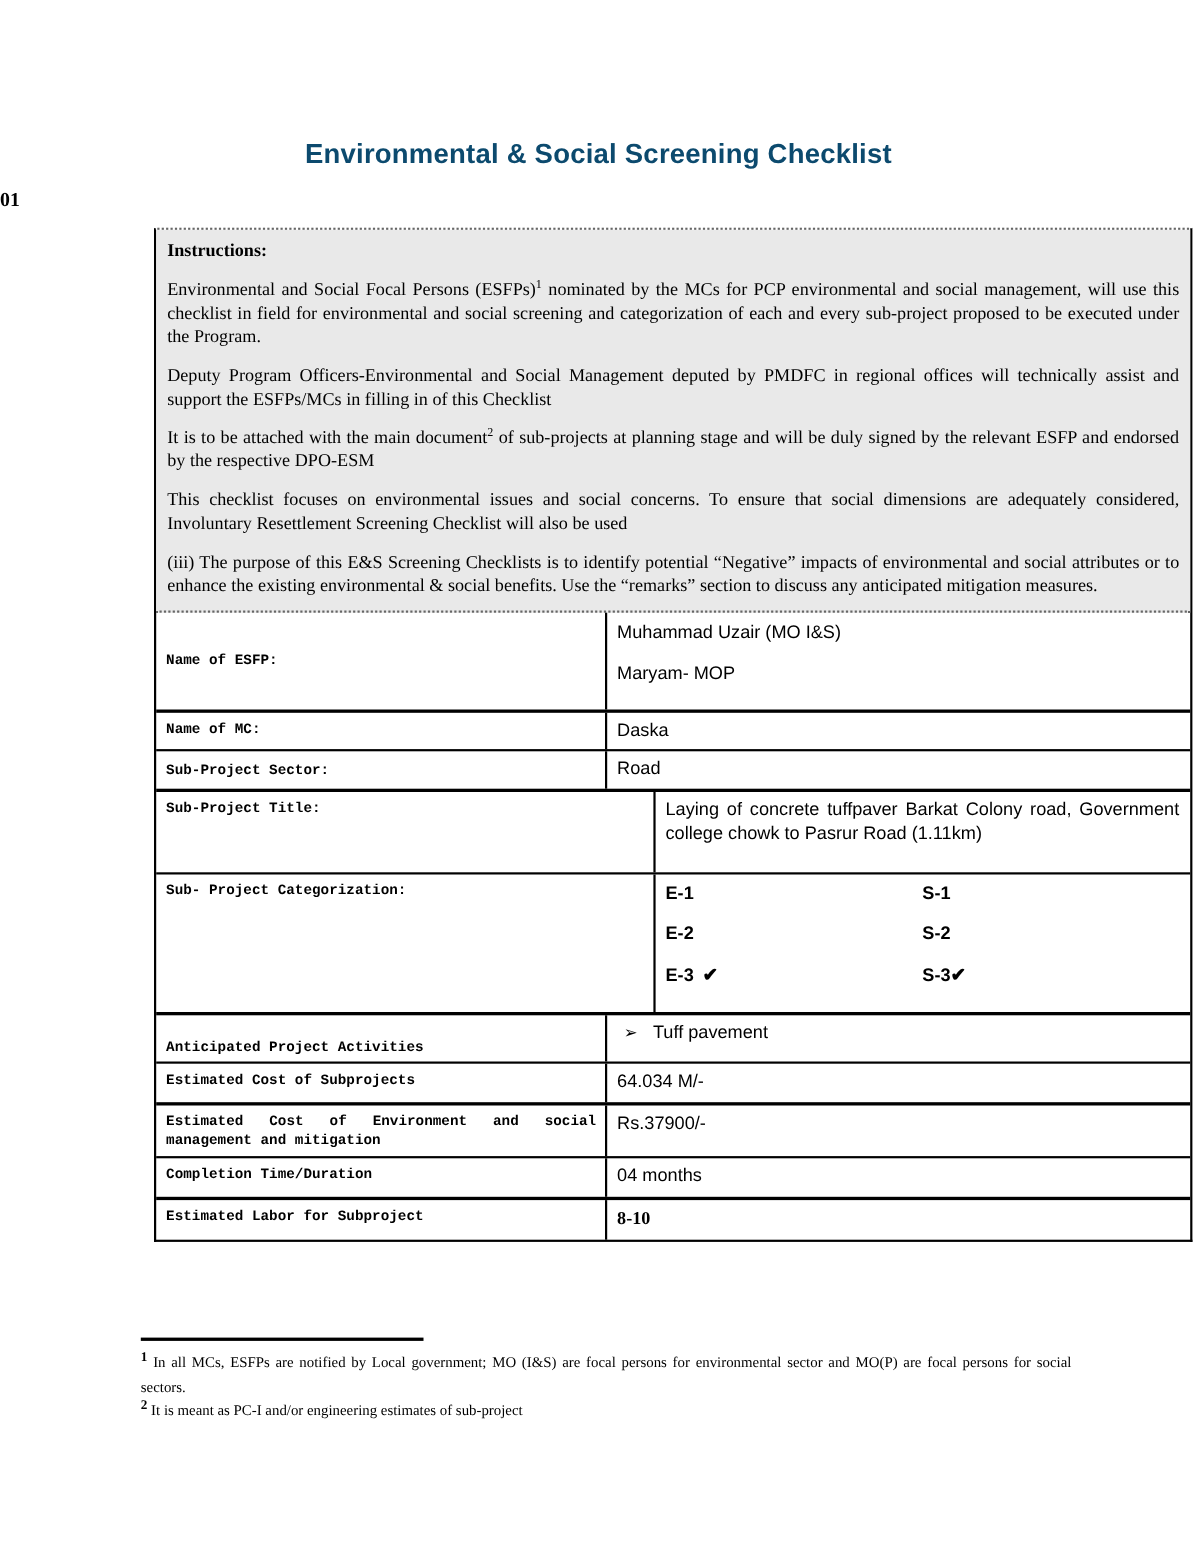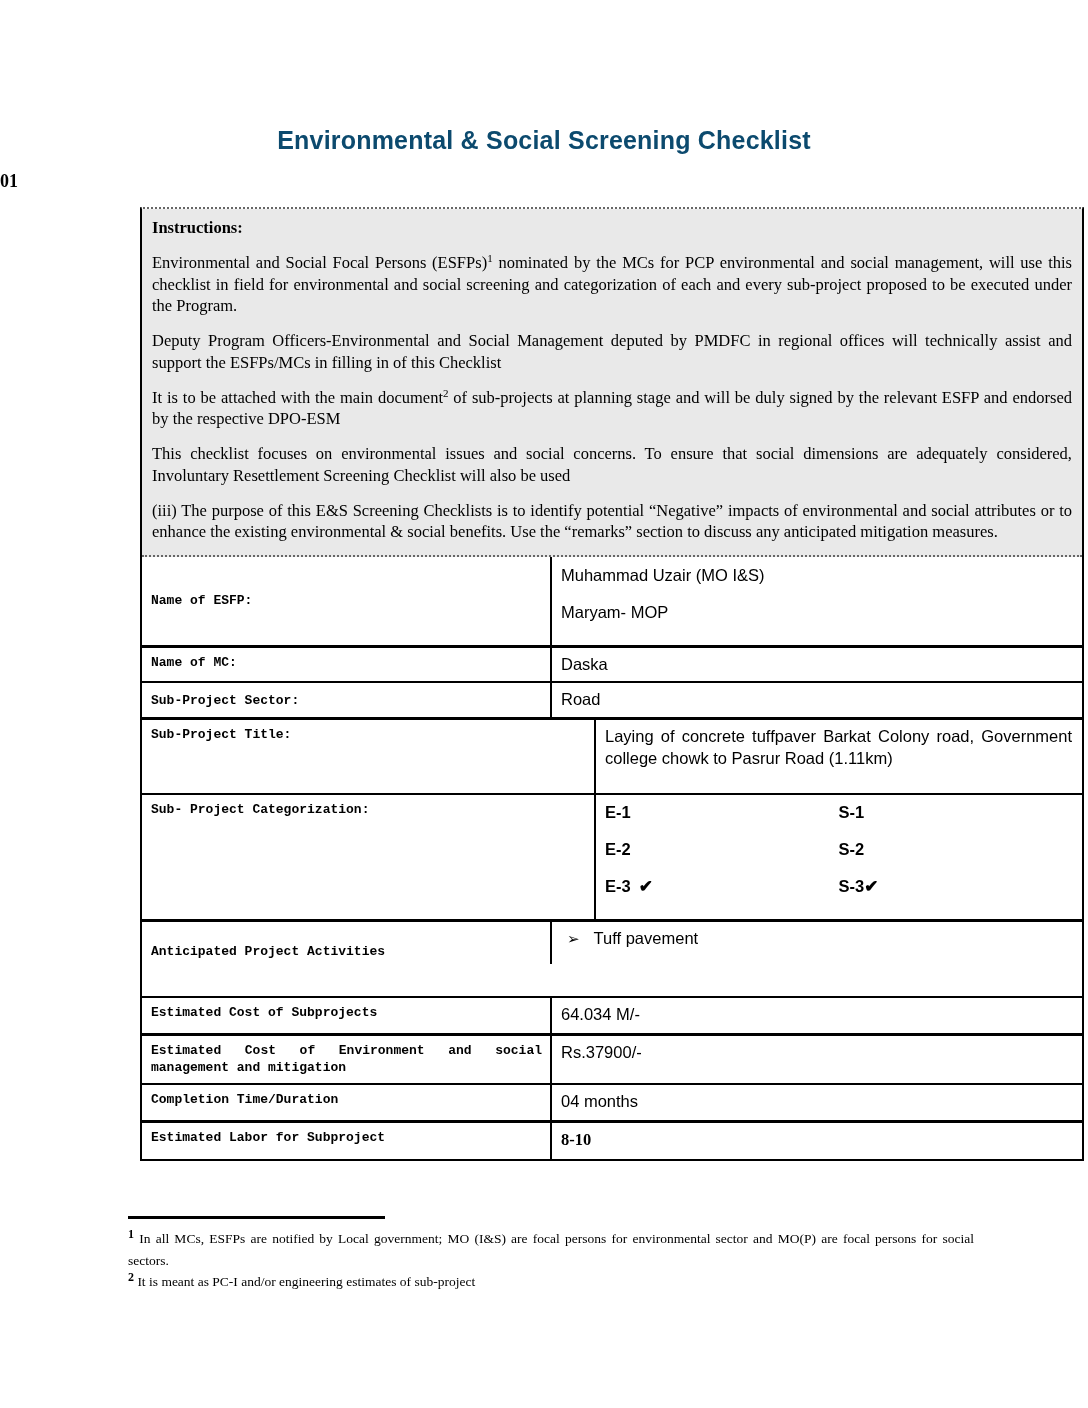--- a/index.html
+++ b/index.html
@@ -84,21 +84,21 @@
   .row-cat { min-height: 105px; gap: 44px; }
   .cat-grid { display: flex; }
   .cat-col { flex: 0 0 50%; }
   .cat-item { font-weight: bold; margin-bottom: 15px; margin-top: 1px; white-space: nowrap; }
   .cat-check { font-size: 17px; }
   .cat-check.spaced { margin-left: 8px; }
   .row-activities { min-height: 45px; }
   .row-activities .label-cell { display: flex; align-items: flex-end; padding-bottom: 4px; }
   .activity-line { display: flex; align-items: baseline; padding-left: 6px; }
   .bullet-arrow { font-size: 15px; margin-right: 14px; }
-  .row-cost { min-height: 37px; margin-top: 32px; }
+  .row-cost { min-height: 37px; }
   .row-envcost { min-height: 43px; justify-content: space-between; }
   .row-duration { min-height: 37px; }
   .row-labor { min-height: 39px; }
   .row-labor .value-cell { font-family: "Liberation Serif", serif; font-size: 16.5px; font-weight: bold; }
 
   .footnote-area {
     position: absolute;
     left: 128px;
     top: 1216px;
     width: 846px;

